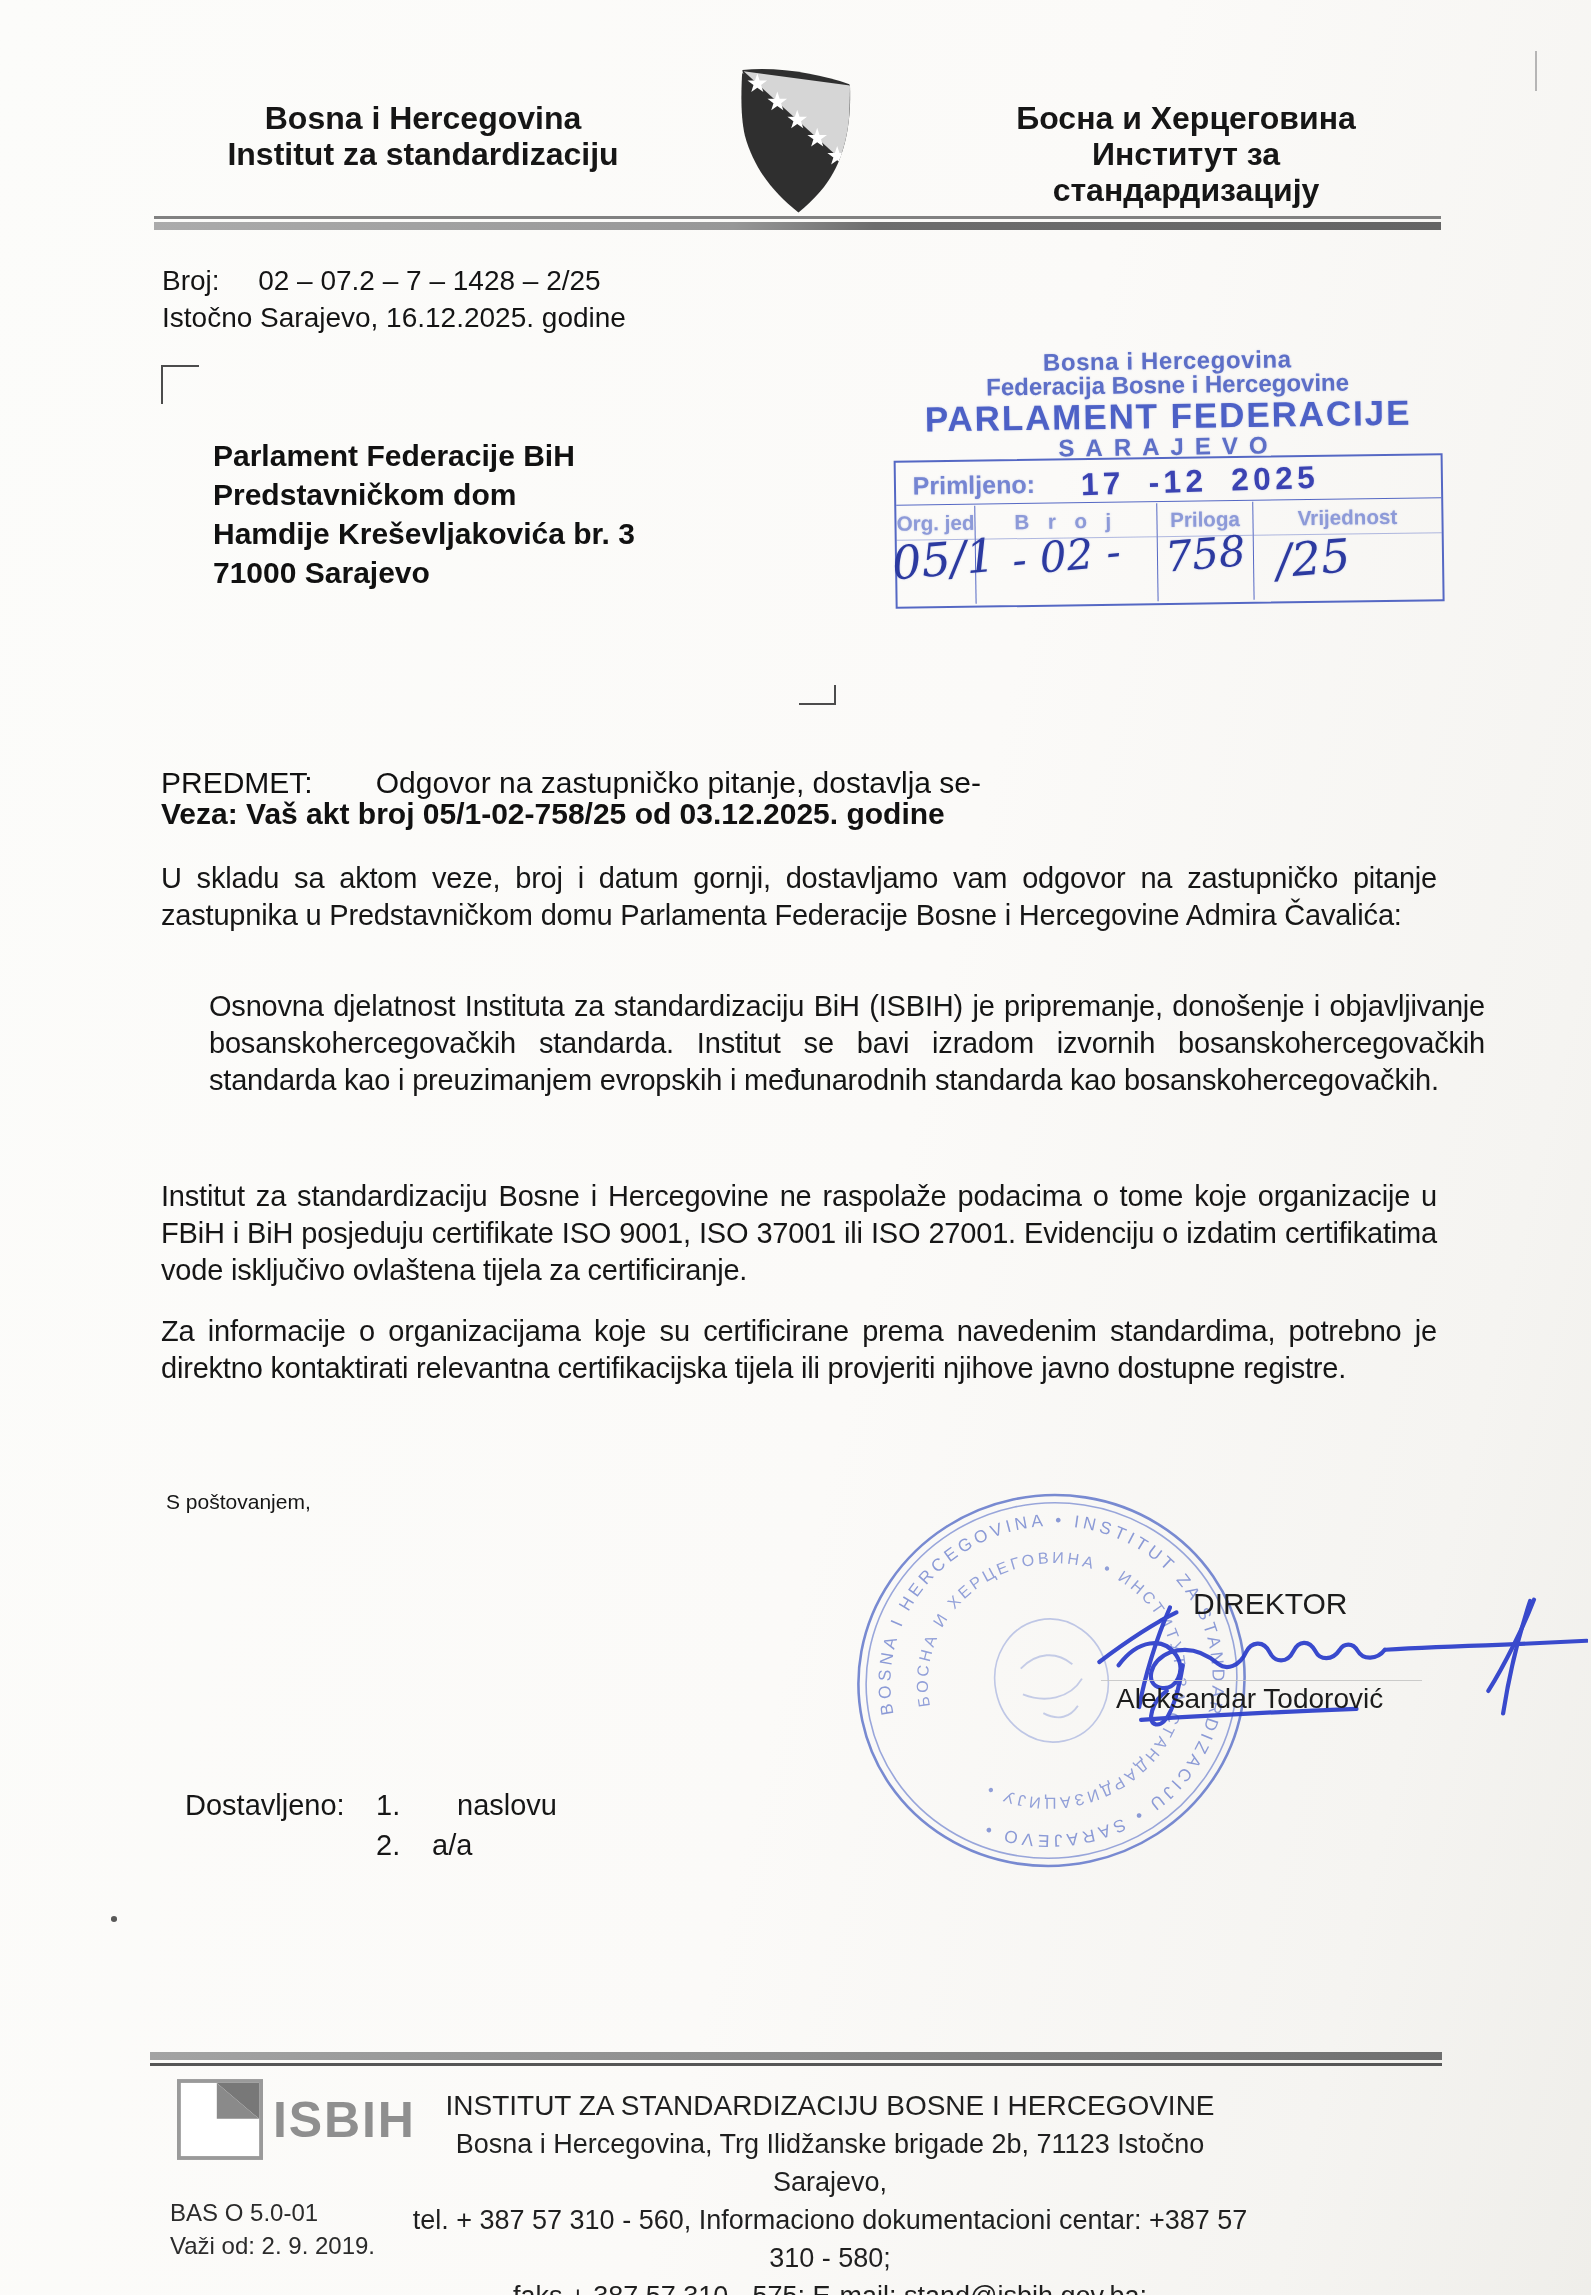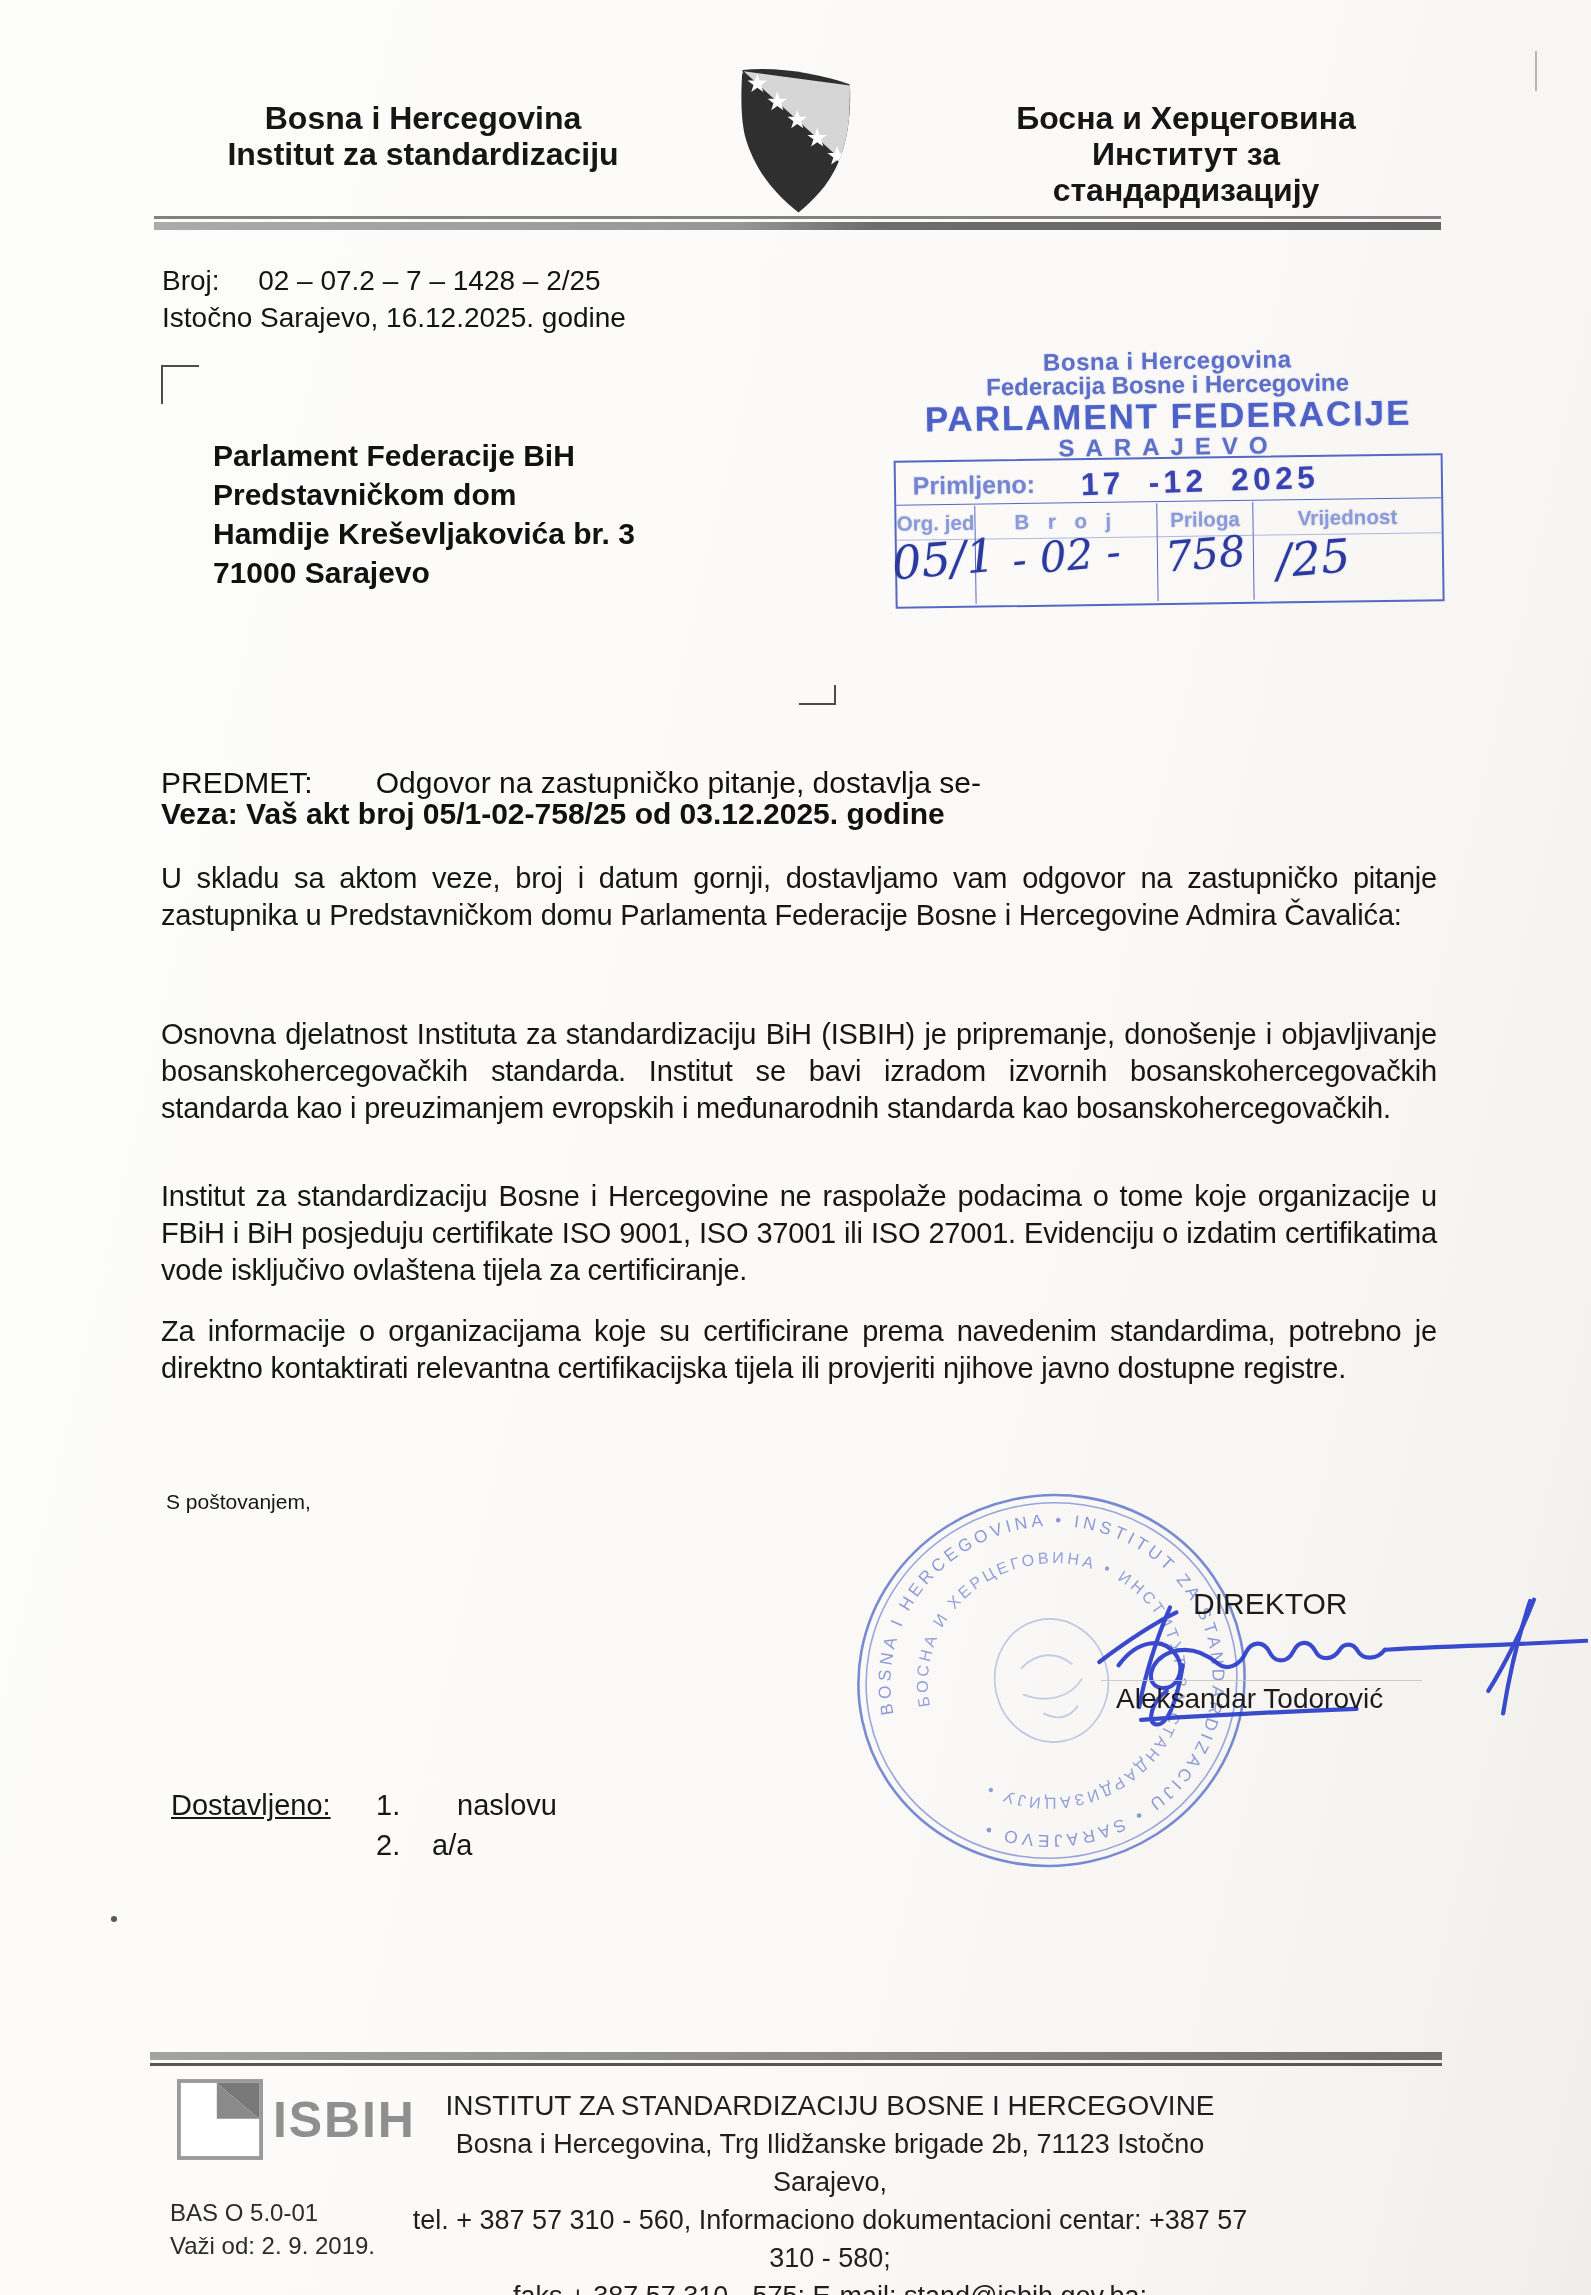--- a/index.html
+++ b/index.html
@@ -151,21 +151,21 @@
       </div>
     </div>
   </div>
 
   <div class="abs subject">
     <span>PREDMET:</span><span class="gap"></span><span>Odgovor na zastupničko pitanje, dostavlja se-</span>
   </div>
   <div class="abs veza">Veza: Vaš akt broj 05/1-02-758/25 od 03.12.2025. godine</div>
 
   <div class="abs para" style="top:860px;">U skladu sa aktom veze, broj i datum gornji, dostavljamo vam odgovor na zastupničko pitanje zastupnika u Predstavničkom domu Parlamenta Federacije Bosne i Hercegovine Admira Čavalića:</div>
-  <div class="abs para" style="top:1016px;">Osnovna djelatnost Instituta za standardizaciju BiH (ISBIH) je pripremanje, donošenje i objavljivanje bosanskohercegovačkih standarda. Institut se bavi izradom izvornih bosanskohercegovačkih standarda kao i preuzimanjem evropskih i međunarodnih standarda kao bosanskohercegovačkih.</div>
+  <div class="abs para" style="top:988px;margin-left:48px;">Osnovna djelatnost Instituta za standardizaciju BiH (ISBIH) je pripremanje, donošenje i objavljivanje bosanskohercegovačkih standarda. Institut se bavi izradom izvornih bosanskohercegovačkih standarda kao i preuzimanjem evropskih i međunarodnih standarda kao bosanskohercegovačkih.</div>
   <div class="abs para" style="top:1178px;">Institut za standardizaciju Bosne i Hercegovine ne raspolaže podacima o tome koje organizacije u FBiH i BiH posjeduju certifikate ISO 9001, ISO 37001 ili ISO 27001. Evidenciju o izdatim certifikatima vode isključivo ovlaštena tijela za certificiranje.</div>
   <div class="abs para" style="top:1313px;">Za informacije o organizacijama koje su certificirane prema navedenim standardima, potrebno je direktno kontaktirati relevantna certifikacijska tijela ili provjeriti njihove javno dostupne registre.</div>
 
   <div class="abs closing">S poštovanjem,</div>
 
   <svg class="abs" style="left:850px;top:1489px;" width="403" height="383" viewBox="0 0 626 596" opacity="0.85">
     <defs>
       <path id="ringOuterPath" d="M 62,298 A 251,240 0 1 1 564,298 A 251,240 0 1 1 62,298"></path>
       <path id="ringInnerPath" d="M 120,298 A 193,182 0 1 1 506,298 A 193,182 0 1 1 120,298"></path>
     </defs>
@@ -194,21 +194,21 @@
       <path d="M475,96 C540,92 600,90 660,88 L788,82"></path>
       <path d="M95,205 C200,198 320,192 430,188"></path>
       <path d="M700,20 C680,80 665,150 658,195"></path>
       <path d="M635,160 C660,120 690,60 706,18"></path>
     </g>
   </svg>
 
   <div class="abs sig-line"></div>
   <div class="abs sig-name">Aleksandar Todorović</div>
 
-  <div class="abs dist" style="left:171px;top:1789px;text-decoration:underline;">Dostavljeno:</div>
+  <div class="abs dist" style="left:185px;top:1789px;">Dostavljeno:</div>
   <div class="abs dist" style="left:376px;top:1789px;">1.</div>
   <div class="abs dist" style="left:457px;top:1789px;">naslovu</div>
   <div class="abs dist" style="left:376px;top:1829px;">2.</div>
   <div class="abs dist" style="left:432px;top:1829px;">a/a</div>
 
   <div class="abs dot"></div>
   <div class="abs edge-tick"></div>
 
   <div class="abs foot-band"></div>
   <div class="abs foot-line"></div>

